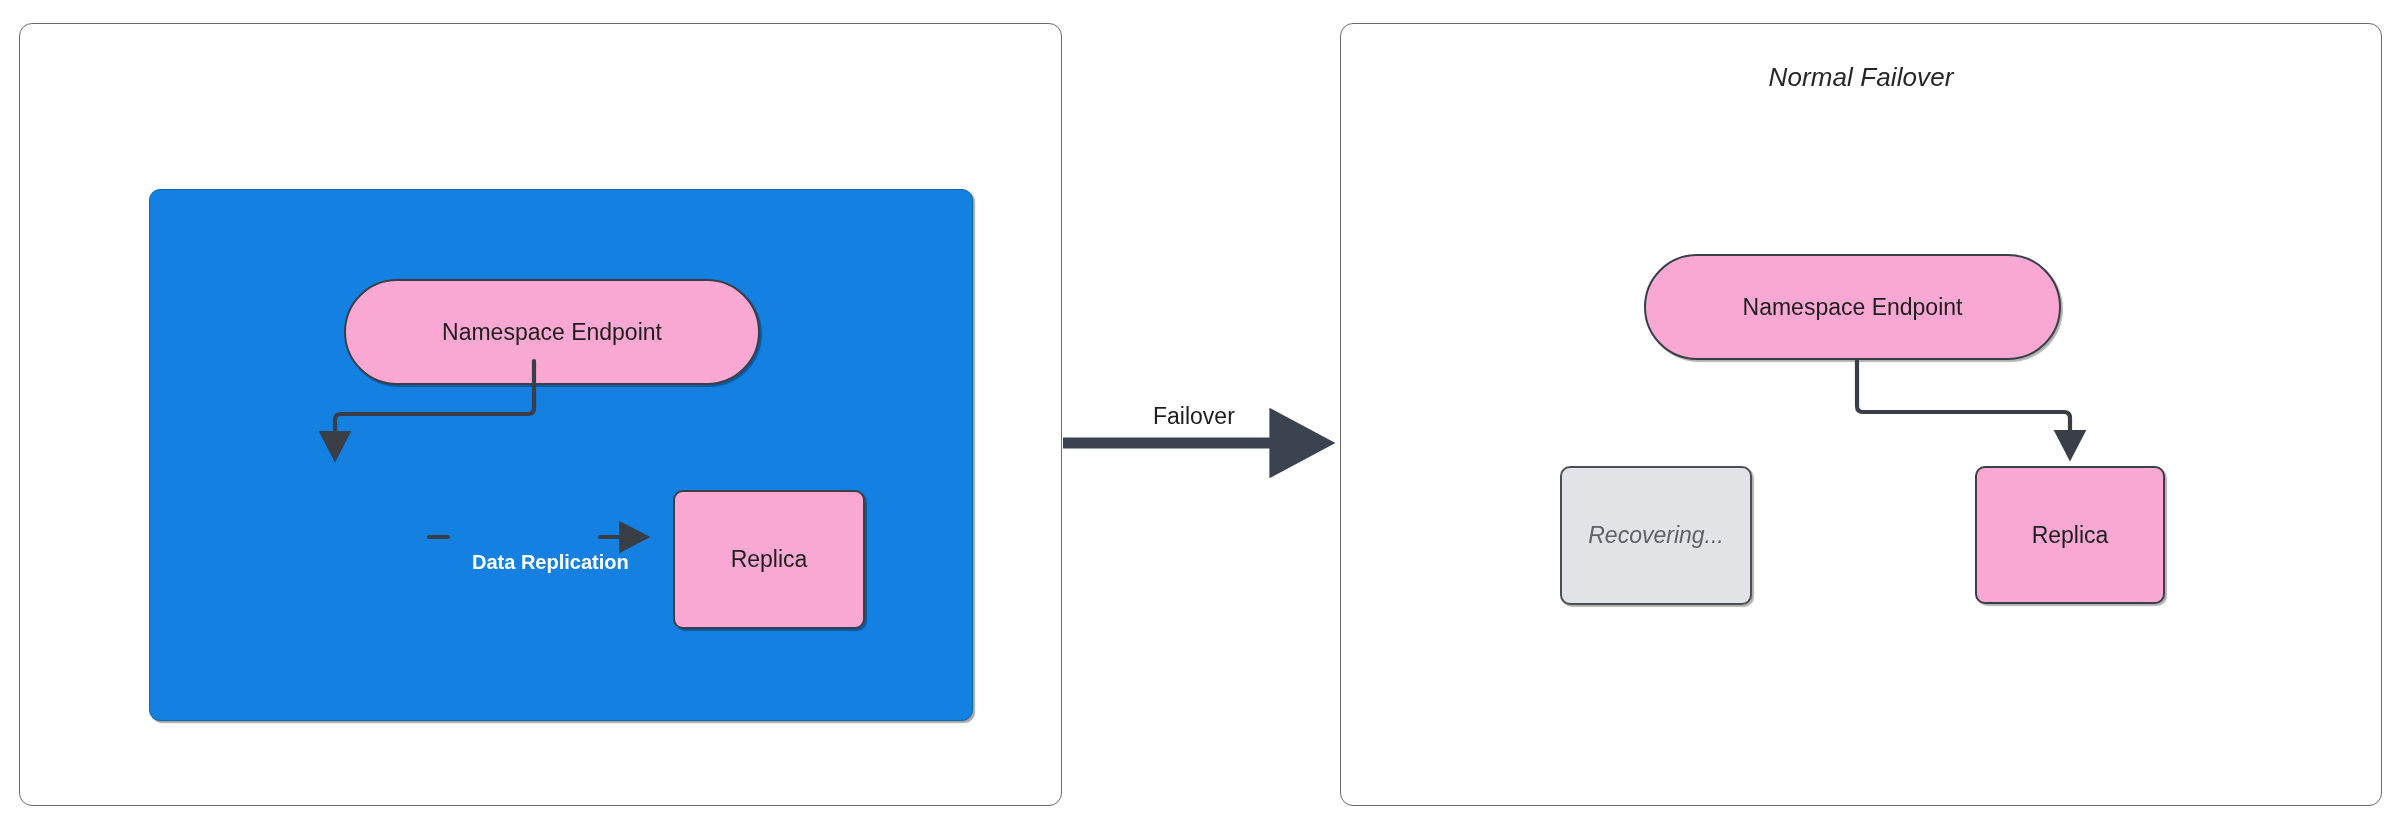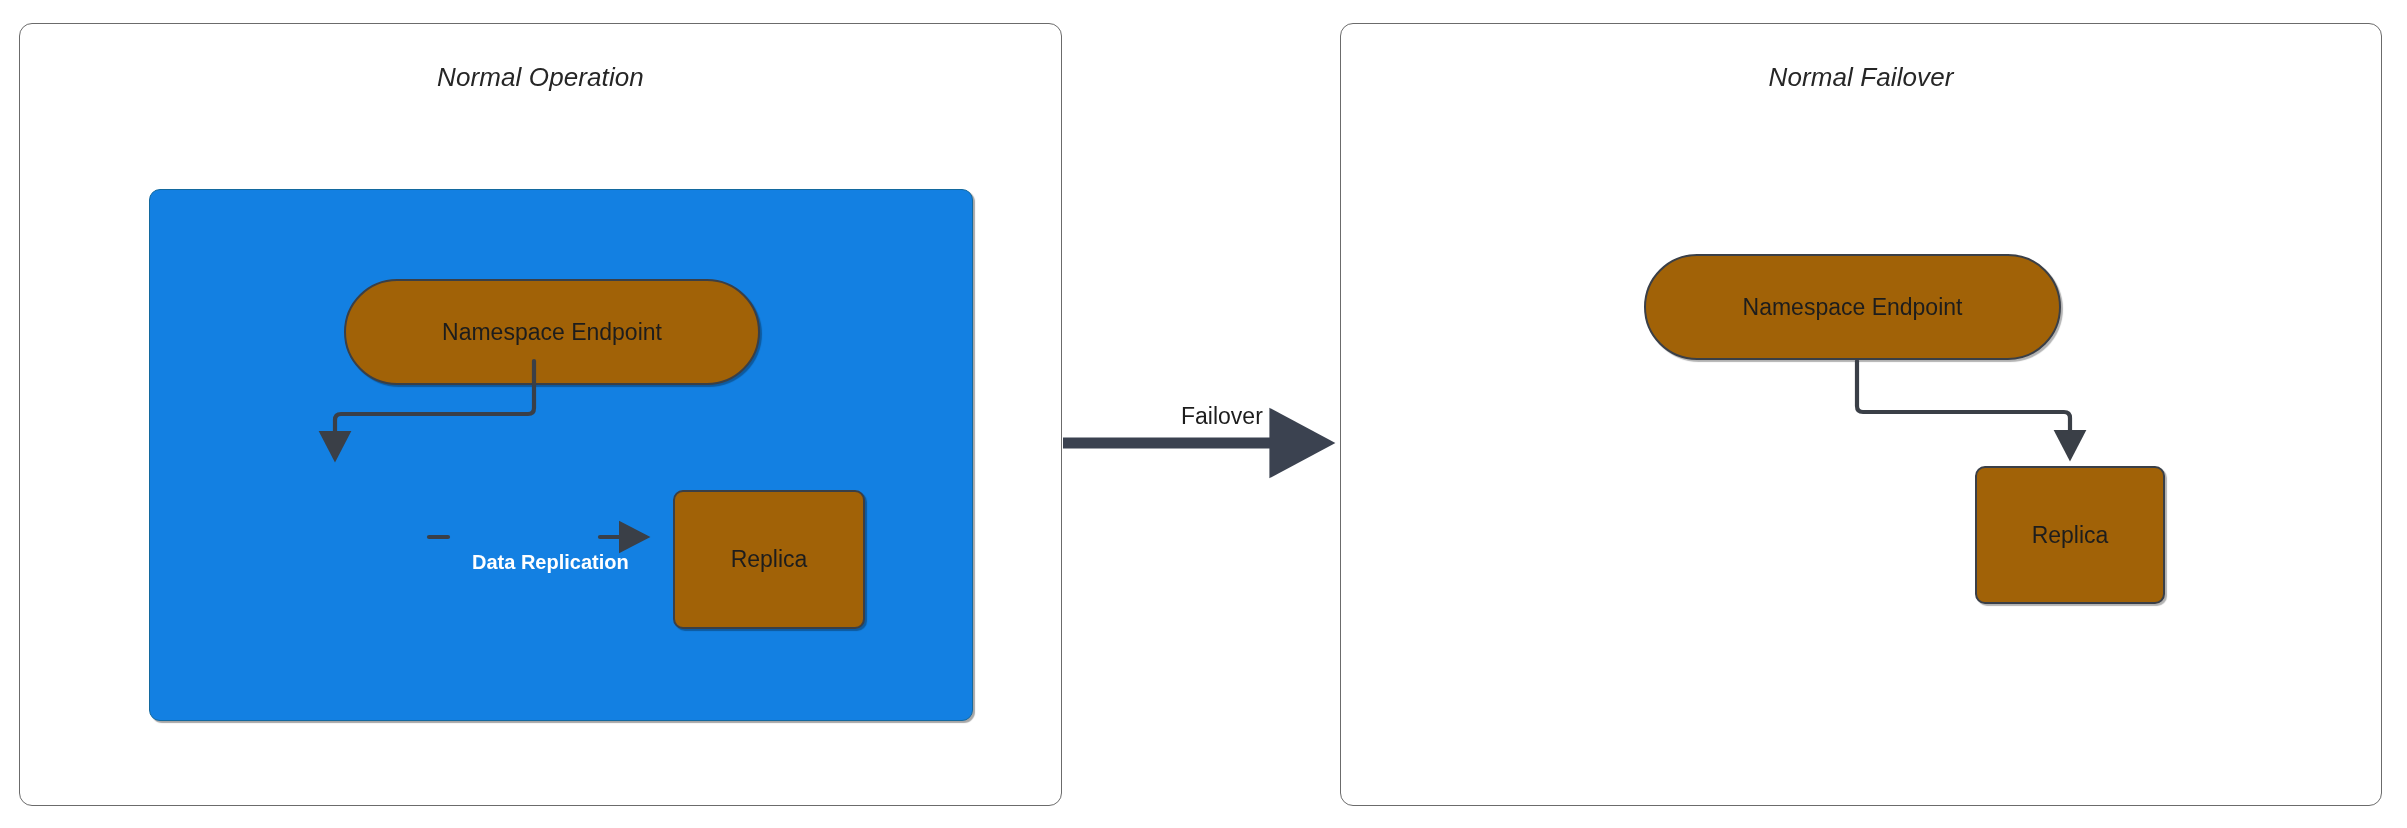--- a/index.html
+++ b/index.html
@@ -55,21 +55,21 @@
   #blue-left  { left: 129px;  top: 165px; width: 824px; height: 532px; }
 
   
   .node {
     position: absolute;
     box-sizing: border-box;
     display: flex;
     align-items: center;
     justify-content: center;
     text-align: center;
-    background: #a16207;
+    background: #f9a8d4;
     border: 2.2px solid #3a3f47;
     color: #1d1d1d;
     font-size: 23px;
     line-height: 1.24;
     box-shadow: 2px 2px 1px rgba(0,0,0,0.3);
   }
   .node.stadium { border-radius: 999px; }
   .node.rect    { border-radius: 10px; }
   .node.ghost {
     background: #e1e3e6;
@@ -106,47 +106,47 @@
     white-space: nowrap;
   }
   #label-data-replication { left: 452px; top: 527px; text-align: center; }
 
   .failover-label {
     position: absolute;
     font-size: 23px;
     color: #1d1d1d;
     white-space: nowrap;
   }
-  #label-failover { left: 1153px; top: 403px; margin-left: 28px; }
+  #label-failover { left: 1153px; top: 403px; }
 </style>
 </head>
 <body>
 
 <div class="canvas">
 
   <div class="panel" id="panel-left">
-    <div class="panel-title">Normal Operation</div>
 
     <div class="bluebox" id="blue-left"></div>
 
     <div class="node stadium" id="node-endpoint-left">Namespace Endpoint</div>
 
 
     <div class="node rect" id="node-replica-left">Replica</div>
 
     <div class="edge-label" id="label-data-replication">Data Replication</div>
   </div>
 
   <div class="panel" id="panel-right">
     <div class="panel-title">Normal Failover</div>
 
   </div>
 
   <div class="node stadium" id="node-endpoint-right">Namespace Endpoint</div>
 
+  <div class="node rect ghost" id="node-recovering">Recovering...</div>
 
   <div class="node rect" id="node-replica-right">Replica</div>
 
   <div class="failover-label" id="label-failover">Failover</div>
 
   <svg class="edges" viewBox="0 0 2407 828">
     <defs>
       <marker id="arrow-dark" markerWidth="9" markerHeight="9" refX="6.2" refY="4.5" orient="auto" markerUnits="strokeWidth">
         <path d="M0,0.6 L7.5,4.5 L0,8.4 z" fill="#3a3f47"></path>
       </marker>

